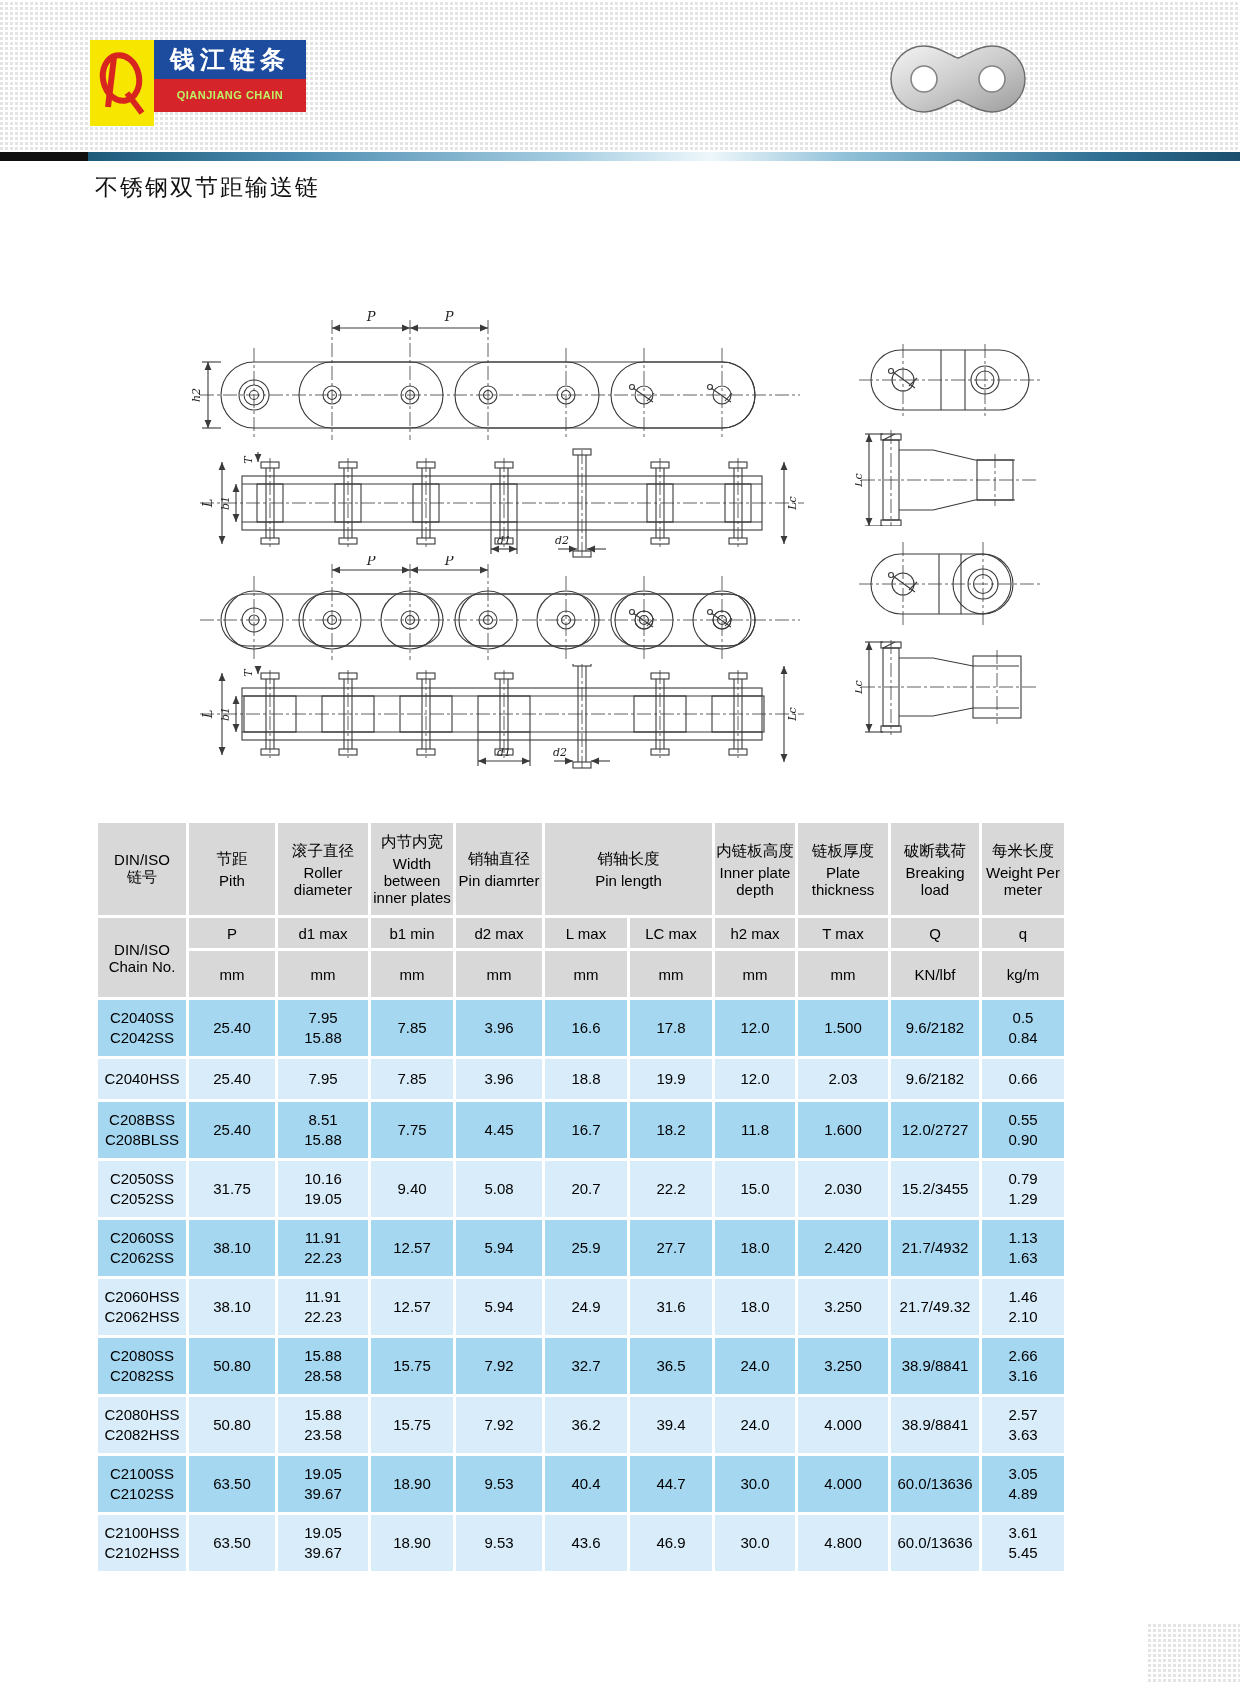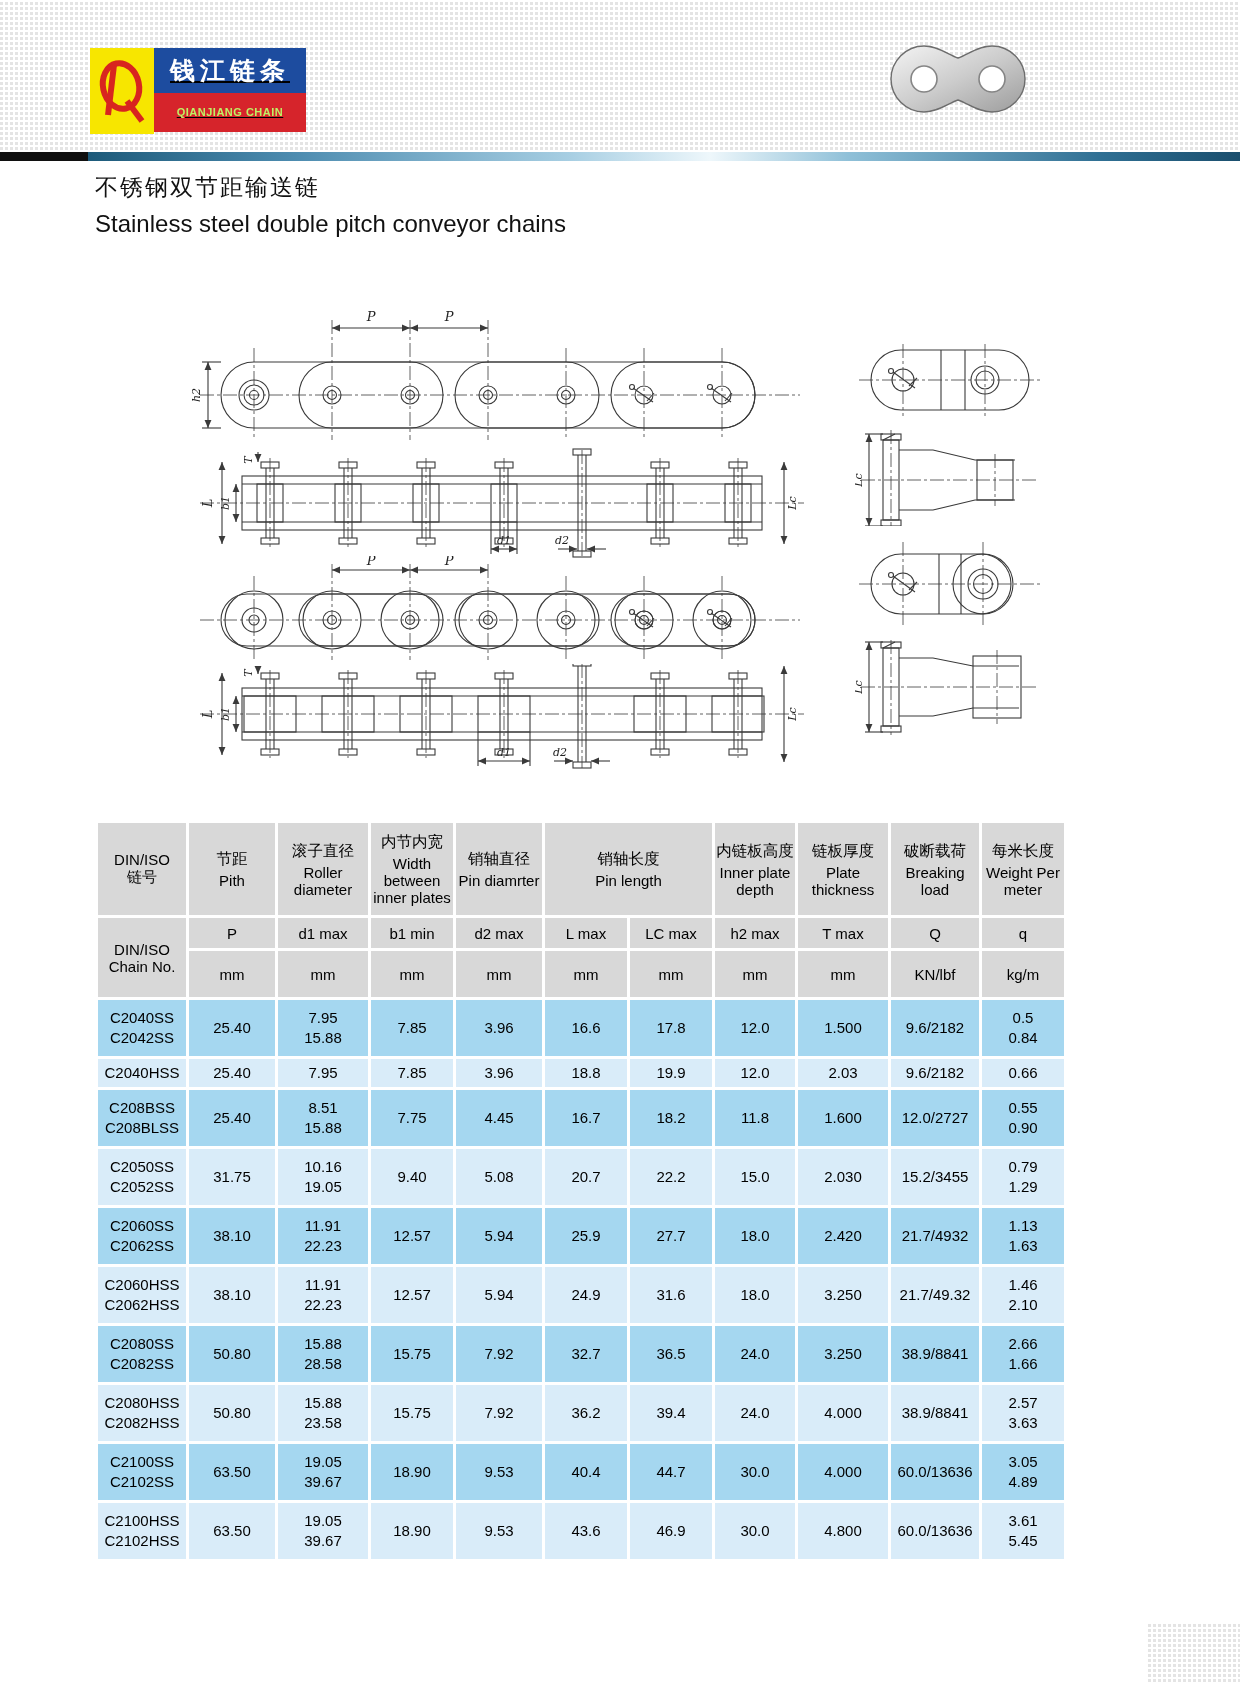--- a/index.html
+++ b/index.html
@@ -3,21 +3,21 @@
 <meta charset="utf-8">
 <style>
   html,body{margin:0;padding:0;background:#fff;}
   .page{position:relative;width:1240px;height:1683px;background:#fff;
         font-family:"Liberation Sans",sans-serif;overflow:hidden;color:#000;}
   .dots{background-color:#fff;
         background-image:linear-gradient(#ffffff 2px, rgba(255,255,255,0) 2px),
                          linear-gradient(90deg,#e4e4e4 3px, rgba(0,0,0,0) 3px);
         background-size:100% 5px,5px 100%;}
   .header-band{position:absolute;left:0;top:0;width:1240px;height:152px;}
-  .logo{position:absolute;left:90px;top:48px;width:216px;height:84px;display:flex;text-decoration:underline;}
+  .logo{position:absolute;left:90px;top:40px;width:216px;height:72px;display:flex;}
   .logo-mark{width:64px;height:86px;background:#f7e600;display:flex;align-items:center;justify-content:center;}
   .logo-right{flex:1;display:flex;flex-direction:column;}
   .logo-zh{background:#1d4c9f;color:#fff;flex:1.15;font-size:25px;font-weight:bold;
            display:flex;align-items:center;justify-content:center;letter-spacing:5px;}
   .logo-en{background:#d6242b;color:#bef264;flex:1;font-size:11px;font-weight:bold;
            display:flex;align-items:center;justify-content:center;letter-spacing:.5px;}
   .chain-plate{position:absolute;left:884px;top:40px;}
   .divider{position:absolute;top:152px;left:0;width:1240px;height:9px;}
   .divider .black{position:absolute;left:0;top:0;width:88px;height:9px;background:#101010;}
   .divider .blue{position:absolute;left:88px;top:0;right:0;height:9px;
@@ -33,21 +33,21 @@
   table.spec th,table.spec td{text-align:center;vertical-align:middle;font-size:15px;
        font-weight:normal;padding:0;color:#000;}
   table.spec thead th{background:#d8d8d8;}
   table.spec tr.h1 th{height:92px;}
   table.spec tr.h2 th{height:30px;}
   table.spec tr.h3 th{height:46px;}
   th .zh{font-size:15.5px;margin-bottom:2px;}
   th .en{line-height:17px;}
   tbody tr.row-a td{background:#a5d7f0;height:56px;}
   tbody tr.row-b td{background:#d9ecf9;height:56px;}
-  tbody tr.row-single td{height:28px;}
+  tbody tr.row-single td{height:40px;}
   tbody td div{line-height:20px;}
   .corner-dots{position:absolute;right:0;bottom:0;width:92px;height:61px;}
 </style>
 </head>
 <body>
 
 <div class="page">
 
   <svg width="0" height="0" style="position:absolute" aria-hidden="true">
     <defs>
@@ -121,21 +121,20 @@
       </svg>
     </div>
   </div>
 
   <div class="divider">
     <div class="black"></div>
     <div class="blue"></div>
   </div>
 
   <div class="title-zh">不锈钢双节距输送链</div>
-  <div class="title-en">Stainless steel double pitch conveyor chains</div>
 
   <svg class="dwg" style="left:192px;top:300px" width="620" height="140" viewBox="0 0 620 140">
     <line class="cl" x1="8" y1="95" x2="608" y2="95"></line>
     <line class="cl" x1="62" y1="48" x2="62" y2="140"></line>
     <line class="cl" x1="140" y1="20" x2="140" y2="140"></line>
     <line class="cl" x1="218" y1="20" x2="218" y2="140"></line>
     <line class="cl" x1="296" y1="20" x2="296" y2="140"></line>
     <line class="cl" x1="374" y1="48" x2="374" y2="140"></line>
     <line class="cl" x1="452" y1="48" x2="452" y2="140"></line>
     <line class="cl" x1="530" y1="48" x2="530" y2="140"></line>
@@ -682,21 +681,21 @@
               <div>24.0</div>
             </td>
             <td>
               <div>3.250</div>
             </td>
             <td>
               <div>38.9/8841</div>
             </td>
             <td>
               <div>2.66</div>
-              <div>1.66</div>
+              <div>3.16</div>
             </td>
           </tr>
           <tr class="row-b">
             <td>
               <div>C2080HSS</div>
               <div>C2082HSS</div>
             </td>
             <td>
               <div>50.80</div>
             </td>

